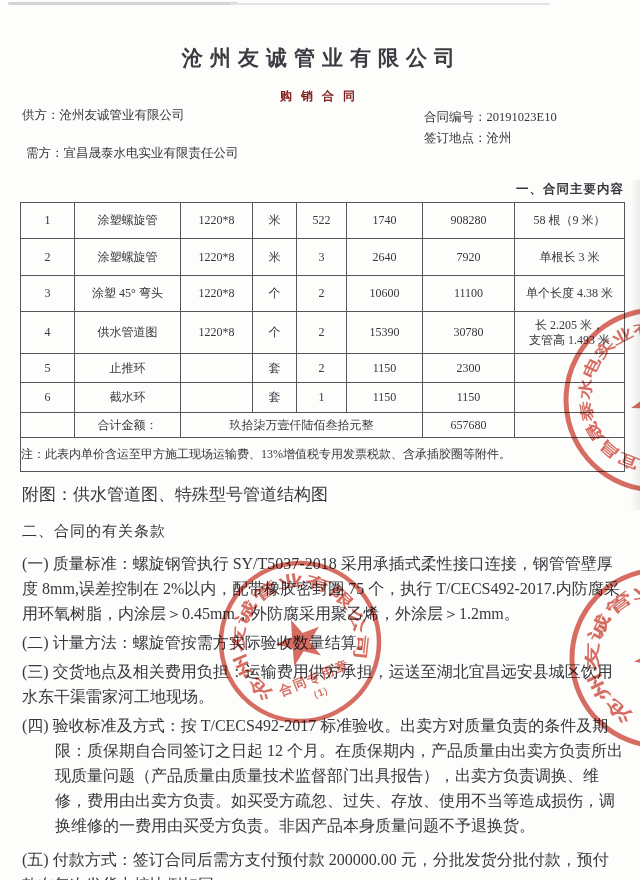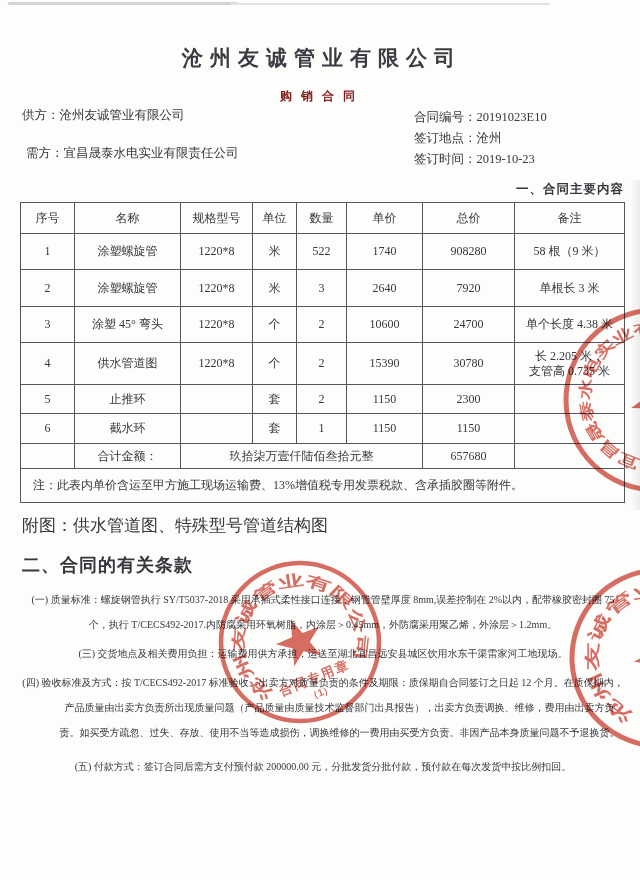--- a/index.html
+++ b/index.html
@@ -12,40 +12,40 @@
   .scan-edge{position:absolute;top:2px;left:8px;width:230px;height:3px;background:#c9c9c9;border-radius:2px;opacity:.8;}
   .scan-edge2{position:absolute;top:3px;left:230px;width:320px;height:2px;background:#e3e3e3;}
   .page{position:absolute;inset:0;padding:44px 16px 0 20px;box-sizing:border-box;}
 
   .title1{text-align:center;font-size:21px;font-weight:bold;letter-spacing:7px;color:#3a3c41;}
   .title2{text-align:center;font-size:12px;font-weight:bold;letter-spacing:9px;margin-top:16px;color:#7f1d1d;}
 
   .hdr{position:relative;height:72px;margin-top:2px;font-size:12.5px;}
   .hdr .supplier{position:absolute;left:2px;top:0;}
   .hdr .buyer{position:absolute;left:6px;top:38px;}
-  .meta{position:absolute;left:394px;top:0;line-height:21px;}
+  .meta{position:absolute;left:404px;top:0;line-height:21px;}
   .meta div{white-space:nowrap;}
   .sec1-heading{font-size:12.5px;margin:2px 0 4px 2px;font-weight:bold;letter-spacing:1px;text-align:right;}
 
   table.items{border-collapse:collapse;table-layout:fixed;width:604px;font-size:12px;}
   table.items td,table.items th{
     border:1px solid #55575c;text-align:center;vertical-align:middle;
     font-weight:normal;padding:2px 3px;overflow:hidden;
   }
   tr.hrow{height:31px;}
   tr.r0{height:36px;} tr.r1{height:37px;} tr.r2{height:36px;}
   tr.r3{height:42px;} tr.r4{height:29px;} tr.r5{height:30px;}
   tr.trow{height:25px;}
   tr.nrow{height:34px;}
-  tr.nrow td{text-align:left;padding-left:12px;font-size:12px;}
+  tr.nrow td{text-align:left;padding-left:0;font-size:12px;}
   td.remark{white-space:pre-line;line-height:15px;}
 
   .attach{font-size:17px;margin:11px 0 0 2px;}
-  .sec2-heading{font-size:18px;font-weight:bold;margin:16px 0 10px 2px;letter-spacing:1px;}
-  .clause{font-size:10px;line-height:25px;margin:4px 0 0 2px;white-space:normal;text-align:center;}
+  .sec2-heading{font-size:15px;font-weight:normal;margin:16px 0 10px 2px;letter-spacing:1px;}
+  .clause{font-size:16px;line-height:25px;margin:4px 0 0 2px;white-space:normal;}
   .clause.hang{padding-left:33px;text-indent:-33px;}
   .clause.gap{margin-top:9px;}
 
   svg.stamp{position:absolute;mix-blend-mode:multiply;opacity:.8;pointer-events:none;}
   .stamp text{font-family:"Liberation Sans","DejaVu Sans",sans-serif;font-weight:bold;}
   .edge-shadow{position:absolute;top:180px;right:0;width:10px;height:330px;
     background:linear-gradient(to left,#ececea,rgba(255,255,255,0));}
 </style>
 </head>
 <body>
@@ -58,48 +58,37 @@
 
   <div class="title1">沧州友诚管业有限公司</div>
   <div class="title2">购销合同</div>
 
   <div class="hdr">
     <div class="supplier">供方：沧州友诚管业有限公司</div>
     <div class="buyer">需方：宜昌晟泰水电实业有限责任公司</div>
     <div class="meta">
       <div>合同编号：20191023E10</div>
       <div>签订地点：沧州</div>
-      <div>签订时间：2019-10-23</div>
     </div>
   </div>
 
   <div class="sec1-heading">一、合同主要内容</div>
 
   <table class="items">
     <colgroup>
       <col style="width:54px">
         <col style="width:106px">
         <col style="width:72px">
         <col style="width:44px">
       <col style="width:50px">
         <col style="width:76px">
         <col style="width:92px">
         <col style="width:110px">
     </colgroup>
     <tbody>
-        <tr class="hrow">
-      <th>序号</th>
-      <th>名称</th>
-      <th>规格型号</th>
-      <th>单位</th>
-      <th>数量</th>
-      <th>单价</th>
-      <th>总价</th>
-      <th>备注</th>
-    </tr>
     <tr class="r0">
       <td>1</td>
       <td>涂塑螺旋管</td>
       <td>1220*8</td>
       <td>米</td>
       <td>522</td>
       <td>1740</td>
       <td>908280</td>
       <td class="remark">58 根（9 米）</td>
     </tr>
@@ -113,33 +102,33 @@
       <td>7920</td>
       <td class="remark">单根长 3 米</td>
     </tr>
     <tr class="r2">
       <td>3</td>
       <td>涂塑 45° 弯头</td>
       <td>1220*8</td>
       <td>个</td>
       <td>2</td>
       <td>10600</td>
-      <td>24700</td>
+      <td>11100</td>
       <td class="remark">单个长度 4.38 米</td>
     </tr>
     <tr class="r3">
       <td>4</td>
       <td>供水管道图</td>
       <td>1220*8</td>
       <td>个</td>
       <td>2</td>
       <td>15390</td>
       <td>30780</td>
       <td class="remark">长 2.205 米，
-支管高 0.735 米</td>
+支管高 1.493 米</td>
     </tr>
     <tr class="r4">
       <td>5</td>
       <td>止推环</td>
       <td></td>
       <td>套</td>
       <td>2</td>
       <td>1150</td>
       <td>2300</td>
       <td class="remark"></td>
@@ -165,20 +154,21 @@
       <td colspan="8">注：此表内单价含运至甲方施工现场运输费、13%增值税专用发票税款、含承插胶圈等附件。</td>
     </tr>
   </tbody>
     </table>
 
   <div class="attach">附图：供水管道图、特殊型号管道结构图</div>
 
   <div class="sec2-heading">二、合同的有关条款</div>
 
   <p class="clause">(一) 质量标准：螺旋钢管执行 SY/T5037-2018 采用承插式柔性接口连接，钢管管壁厚度 8mm,误差控制在 2%以内，配带橡胶密封圈 75 个，执行 T/CECS492-2017.内防腐采用环氧树脂，内涂层＞0.45mm，外防腐采用聚乙烯，外涂层＞1.2mm。</p>
+  <p class="clause">(二) 计量方法：螺旋管按需方实际验收数量结算。</p>
   <p class="clause">(三) 交货地点及相关费用负担：运输费用供方承担，运送至湖北宜昌远安县城区饮用水东干渠雷家河工地现场。</p>
   <p class="clause hang">(四) 验收标准及方式：按 T/CECS492-2017 标准验收。出卖方对质量负责的条件及期限：质保期自合同签订之日起 12 个月。在质保期内，产品质量由出卖方负责所出现质量问题（产品质量由质量技术监督部门出具报告），出卖方负责调换、维修，费用由出卖方负责。如买受方疏忽、过失、存放、使用不当等造成损伤，调换维修的一费用由买受方负责。非因产品本身质量问题不予退换货。</p>
   <p class="clause gap">(五) 付款方式：签订合同后需方支付预付款 200000.00 元，分批发货分批付款，预付款在每次发货中按比例扣回。</p>
 
 </div>
 
 <svg class="stamp" style="left:556px;top:300px;" width="200" height="200" viewBox="0 0 200 200">
   <g transform="rotate(-35 100 100)" stroke="#cf4a3d" fill="#cf4a3d">
     <circle cx="100" cy="100" r="90" fill="none" stroke-width="5"></circle>
     <path id="arcA" d="M 52.8 139.6 A 64 64 0 1 1 147.2 139.6" fill="none" stroke="none"></path>

